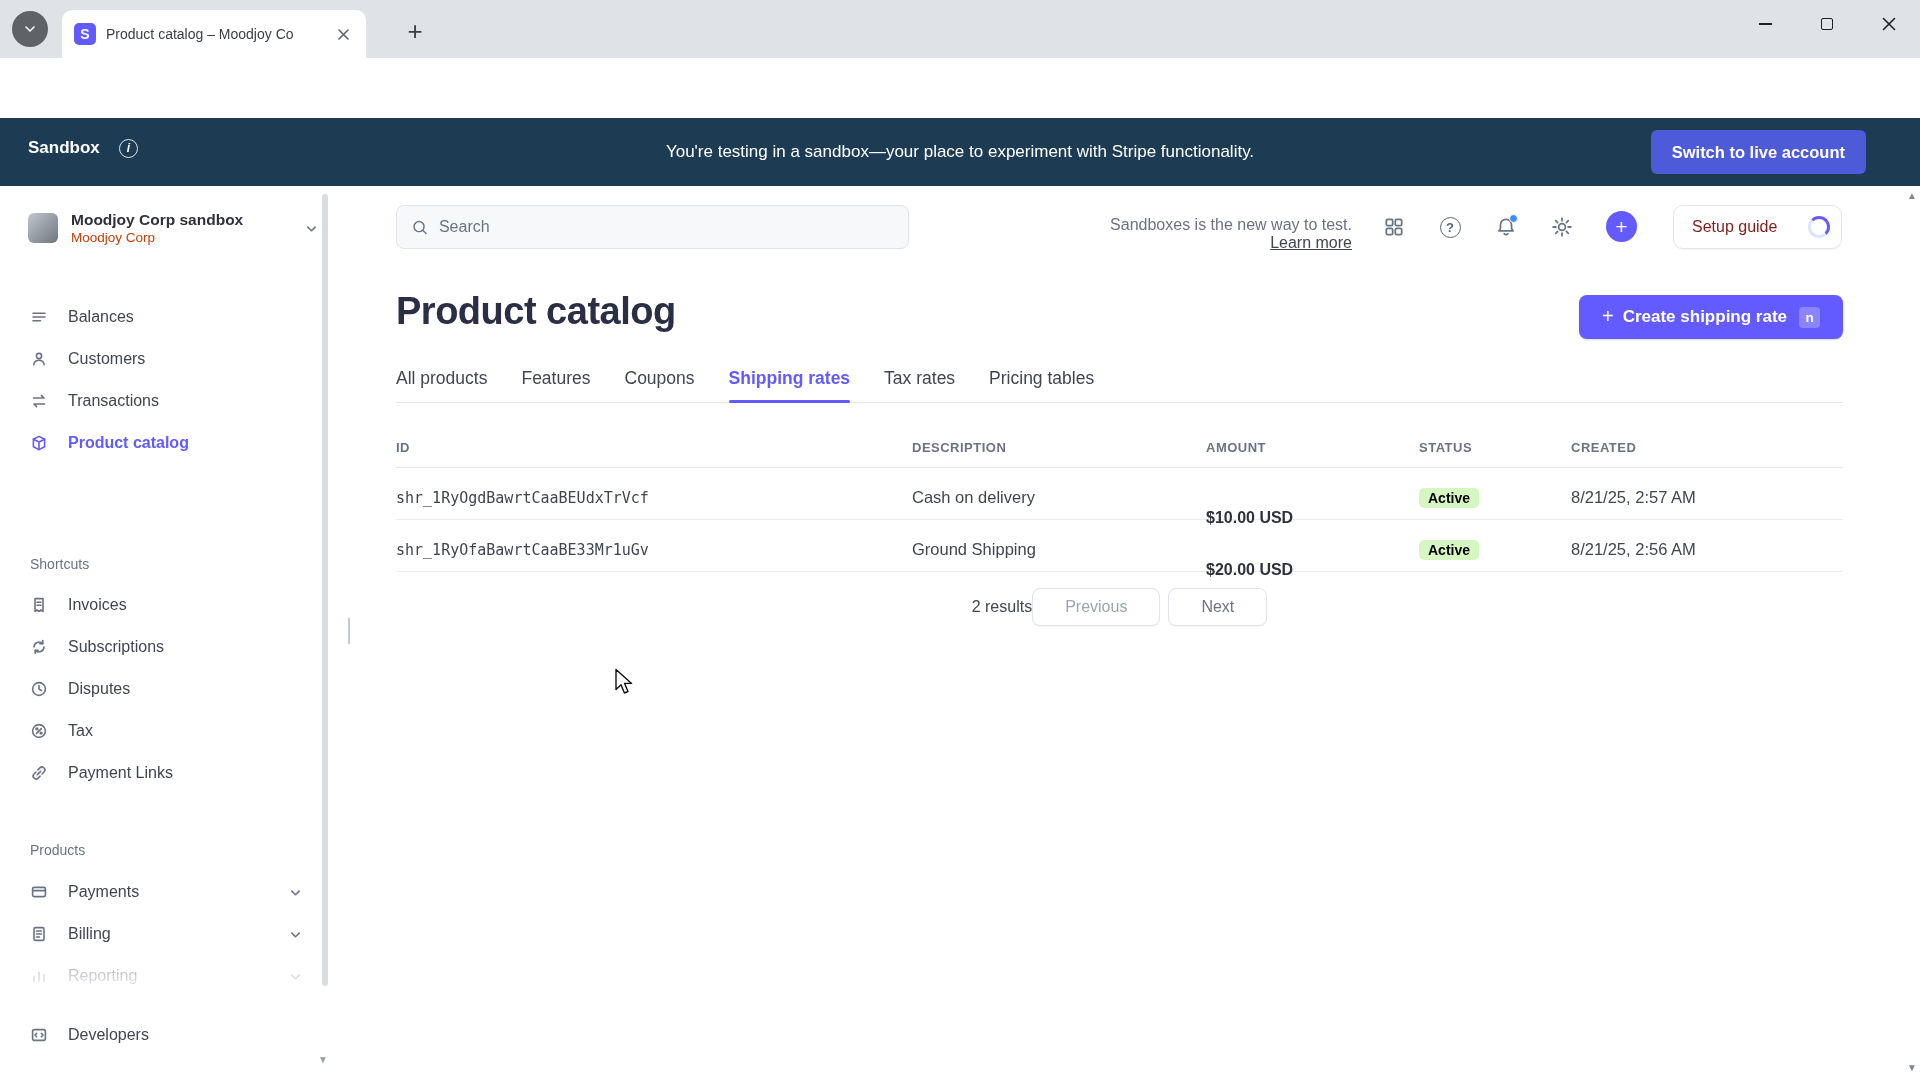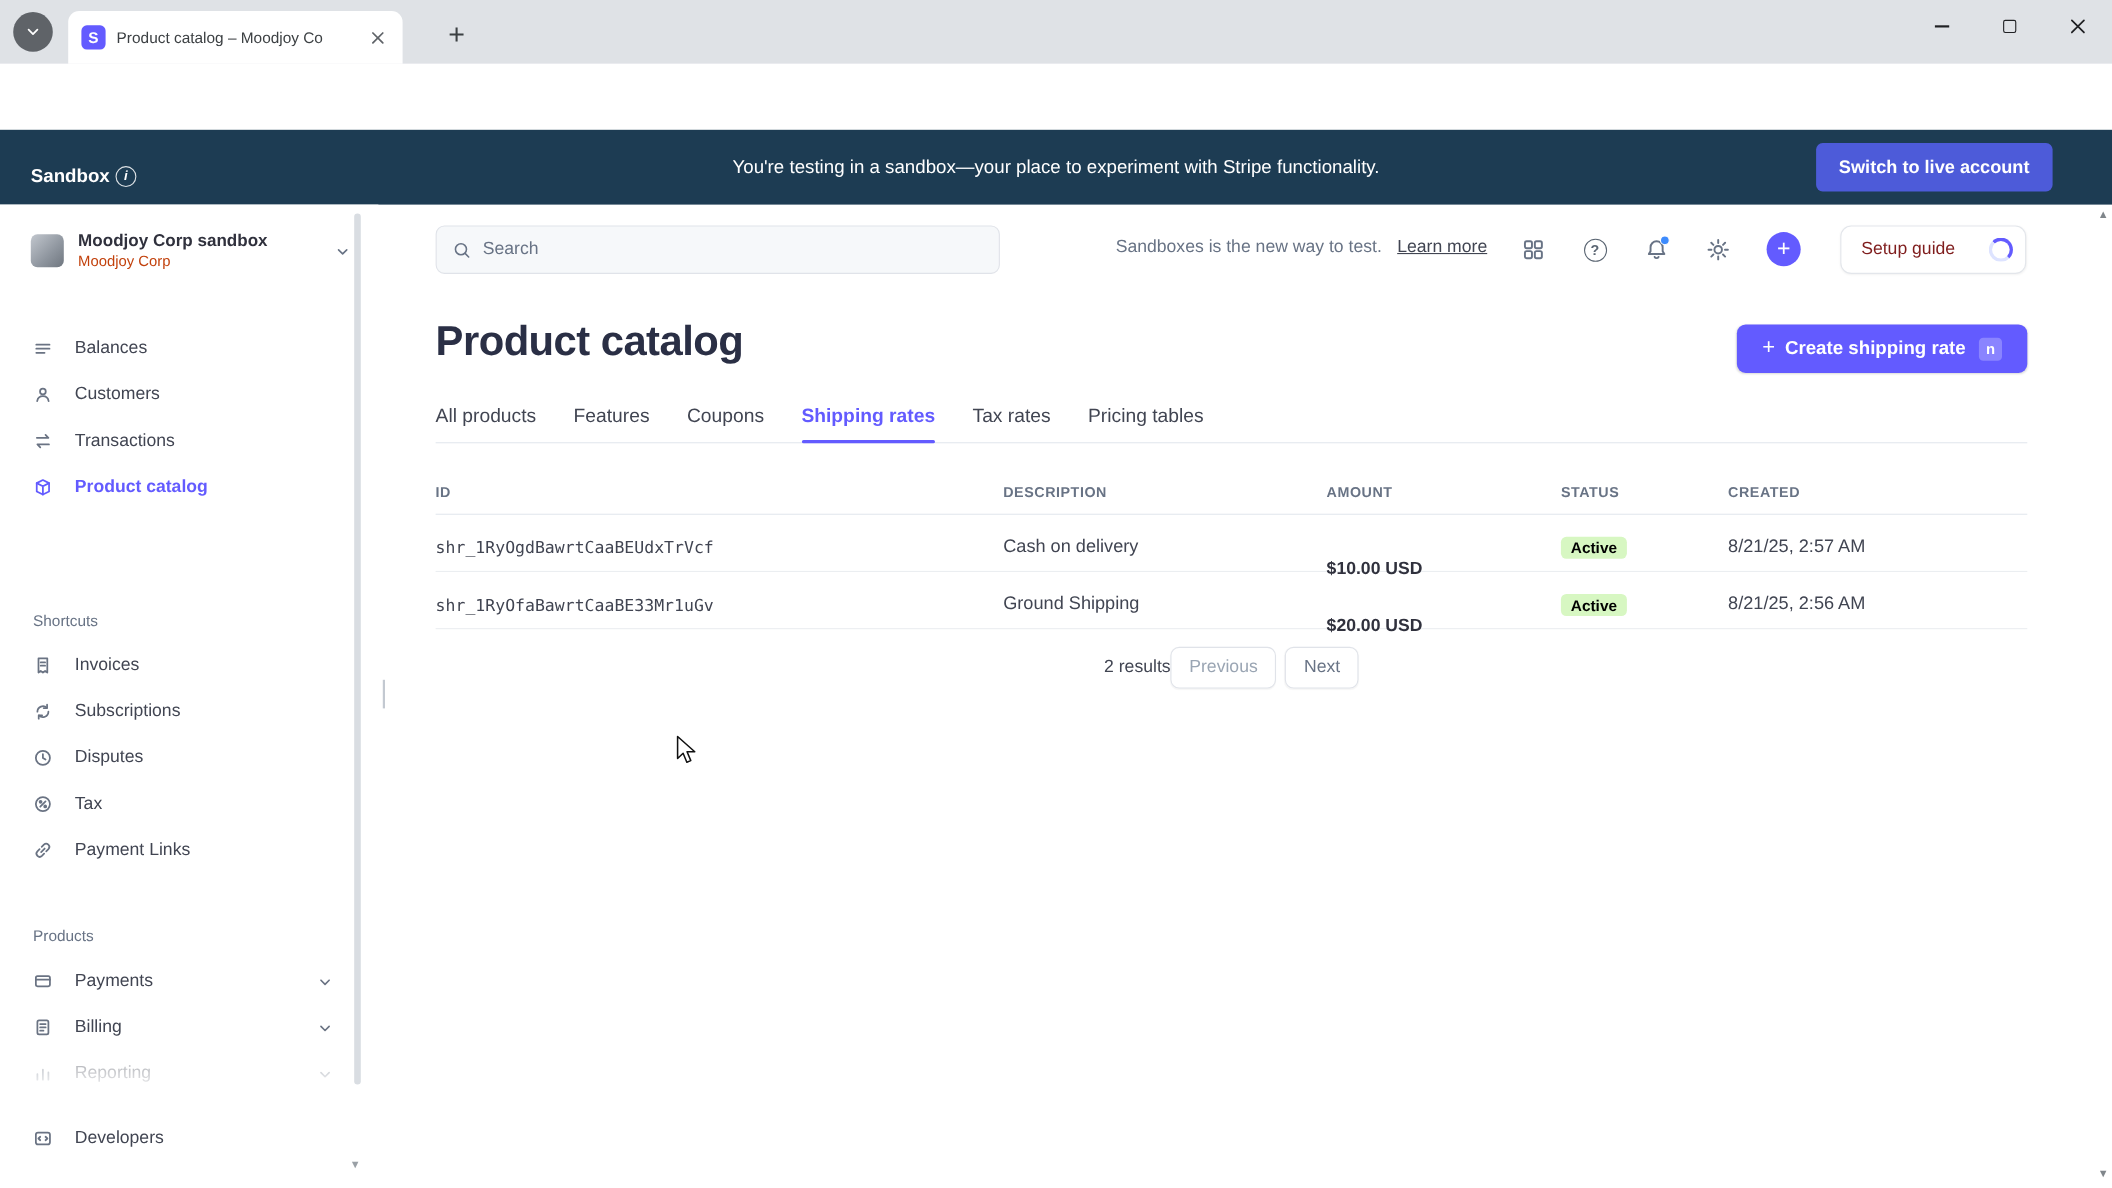--- a/index.html
+++ b/index.html
@@ -27,21 +27,21 @@
   .toolbar { position:absolute; top:58px; left:0; width:1920px; height:60px; background:#fff; }
   .nav-btn { position:absolute; top:70px; width:36px; height:36px; display:flex; align-items:center; justify-content:center; border-radius:50%; }
   .omnibox { position:absolute; left:176px; top:68px; width:1520px; height:40px; background:#f1f3f4;
     border-radius:20px; display:flex; align-items:center; padding:0 16px; }
   .url-text { font-size:15.5px; color:#202124; margin-left:12px; flex:1; white-space:nowrap; overflow:hidden; }
   .incognito-badge { position:absolute; left:1736px; top:64px; height:48px; display:flex; align-items:center;
     gap:9px; color:#3c4043; font-size:15px; }
 
   
   .banner { position:absolute; top:118px; left:0; width:1920px; height:68px; background:#1d3c53; color:#fff; }
-  .banner-label { position:absolute; left:28px; top:12px; height:60px; display:flex; align-items:center; gap:5px;
+  .banner-label { position:absolute; left:28px; top:0; height:60px; display:flex; align-items:center; gap:19px;
     font-weight:700; font-size:17px; }
   .info-icon { width:19px; height:19px; border-radius:50%; border:1.6px solid rgba(255,255,255,.85);
     font-size:12px; display:flex; align-items:center; justify-content:center; font-weight:600; font-style:italic; }
   .banner-msg { position:absolute; left:0; top:0; width:1920px; height:68px; display:flex; align-items:center;
     justify-content:center; font-size:17px; }
   .banner-cta { position:absolute; right:54px; top:12px; height:44px; padding:0 21px; background:#4d5bd9;
     color:#fff; font-weight:600; font-size:16.5px; border-radius:6px; display:flex; align-items:center; cursor:pointer; }
 
   
   .sidebar { position:absolute; top:186px; left:0; width:344px; height:894px; background:#fff; }
@@ -65,21 +65,21 @@
   .side-scrollbar { position:absolute; left:322px; top:8px; width:6px; height:792px; background:#d9dde2; border-radius:3px; }
   .side-scroll-arrow { position:absolute; left:318px; top:868px; font-size:10px; color:#9aa0a6; }
   .resize-line { position:absolute; left:348px; top:618px; width:2px; height:26px; background:#c3c9d1; }
 
   
   .search-box { position:absolute; left:396px; top:205px; width:513px; height:44px; background:#f6f8fa;
     border:1px solid #e0e3e9; border-radius:8px; display:flex; align-items:center; padding:0 14px; gap:10px; }
   .search-box input { border:none; outline:none; background:transparent; font-size:16px; color:#414552;
     font-family:"Liberation Sans",sans-serif; width:100%; }
   .search-box input::placeholder { color:#687385; }
-  .notice { position:absolute; top:216px; right:568px; display:flex; gap:14px; align-items:flex-end; }
+  .notice { position:absolute; top:216px; right:568px; display:flex; gap:0; align-items:flex-end;flex-direction:column; }
   .notice-text { font-size:16px; color:#687385; }
   .notice-link { font-size:16px; color:#414552; text-decoration:underline; cursor:pointer; }
   .top-icons { position:absolute; left:1382px; top:215px; display:flex; gap:32px; align-items:center; }
   .ticon { width:24px; height:24px; display:flex; align-items:center; justify-content:center; cursor:pointer; position:relative; }
   .help-circle { width:21px; height:21px; border-radius:50%; border:1.8px solid #5a6572; color:#5a6572;
     font-size:13px; font-weight:700; display:flex; align-items:center; justify-content:center; }
   .bell-dot { position:absolute; top:-1px; right:0px; width:9px; height:9px; border-radius:50%;
     background:#3d8bfd; border:1.5px solid #fff; }
   .plus-btn { position:absolute; left:1606px; top:211px; width:31px; height:31px; border-radius:50%;
     background:#635bff; color:#fff; font-size:21px; display:flex; align-items:center; justify-content:center; cursor:pointer; }
@@ -115,21 +115,21 @@
   .cell-id { font-family:"DejaVu Sans Mono","Liberation Mono",monospace; font-size:15px; color:#414552; }
   .cell-desc, .cell-created { font-size:16.5px; color:#414552; }
   .cell-amount { font-size:16px; font-weight:700; color:#30313d;margin-top:41px; }
   .badge { display:inline-block; background:#d7f7c2; color:#000000; font-size:14px; font-weight:600;
     padding:2px 9px; border-radius:5px; }
 
   .results-bar { position:absolute; left:396px; top:588px; width:1447px; display:flex;
     justify-content:center; align-items:center; }
   .results-label { font-size:16px; color:#414552; }
   .pager { display:flex; gap:8px; }
-  .pager-btn { height:38px; padding:0 16px; border:1px solid #e0e3e9; border-radius:8px; background:#fff;
+  .pager-btn { height:38px; padding:0 32px; border:1px solid #e0e3e9; border-radius:8px; background:#fff;
     font-size:16px; display:flex; align-items:center; box-shadow:0 1px 1px rgba(0,0,0,.04); cursor:default; }
   .pager-prev { color:#9aa5b3; }
   .pager-next { color:#687385; }
 
   .scroll-arrow { position:absolute; font-size:10px; color:#80868b; }
   .cursor { position:absolute; left:614px; top:668px; pointer-events:none; }
 
   svg.ic { fill:none; stroke-width:1.6; stroke-linecap:round; stroke-linejoin:round; display:block; }
   .stroke-dark { stroke:#5f6368; }
   .stroke-gray { stroke:#687385; }

